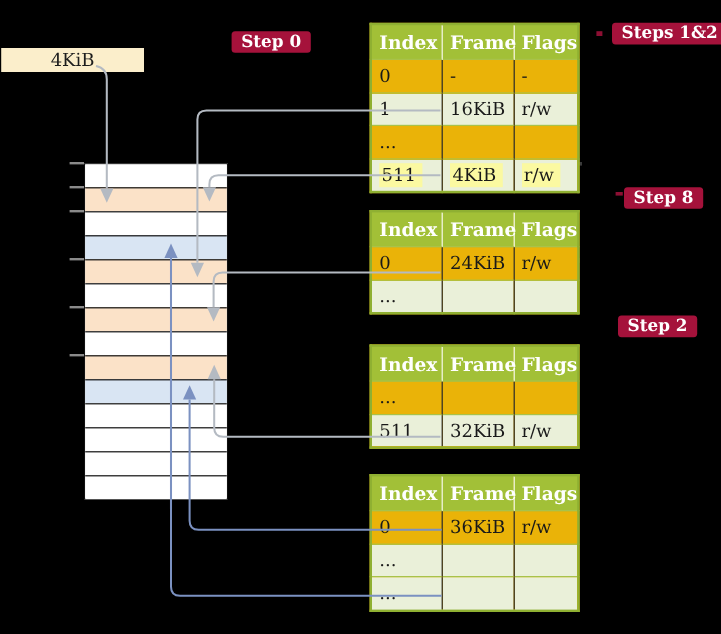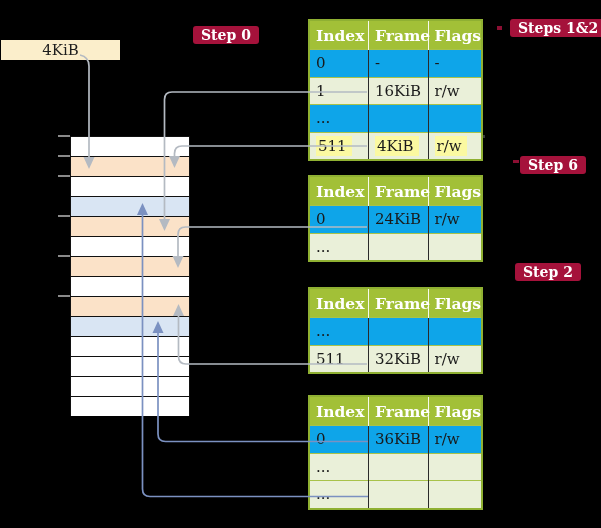--- a/index.html
+++ b/index.html
@@ -24,21 +24,21 @@
     border:1.5px solid #101010;background:#fff;}
   .mrow{height:20px;box-sizing:border-box;border-top:1.5px solid #101010;}
   .mrow:first-child{border-top:none;height:18.5px;}
   .f-white{background:#ffffff;}
   .f-orange{background:var(--frame-orange,#FBE2C8);}
   .f-blue{background:var(--page-blue,#D9E5F3);}
   .tick{position:absolute;left:58px;width:12px;height:2px;background:#8a8a8a;}
 
   
   table.pt{position:absolute;left:308px;border-collapse:collapse;width:175px;
-    background:#0ea5e9;border:2px solid #8FB032;table-layout:fixed;}
+    background:#eab308;border:2px solid #8FB032;table-layout:fixed;}
   .pt th{background:var(--table-header-green,#A2C037);color:#fff;font-size:15.5px;
     font-weight:bold;height:28px;text-align:left;padding:0 0 0 6px;
     border-left:1.5px solid #f6f9ec;white-space:nowrap;}
   .pt th:first-child{border-left:none;}
   .pt td{height:26.5px;font-size:15px;color:#191919;padding:0 0 0 6px;
     border-left:1px solid #2a2a2a;border-top:1.5px solid #A8C24A;
     white-space:nowrap;overflow:hidden;}
   .pt td:first-child{border-left:none;}
   .pt tr.g td{background:var(--table-row-green,#EAF0D9);}
   .hl{background:var(--highlight-yellow,#FBF9A1);padding:1px 5px 1px 2px;}
@@ -52,21 +52,21 @@
 </style>
 </head>
 <body>
 
 <div id="stage">
 
   <div class="abs" id="framebox">4KiB</div>
 
   <div class="badge" style="left:193px;top:26px;">Step 0</div>
   <div class="badge" style="left:510px;top:19px;">Steps 1&amp;2</div>
-  <div class="badge" style="left:520px;top:156px;">Step 6</div>
+  <div class="badge" style="left:520px;top:156px;">Step 8</div>
   <div class="badge" style="left:515px;top:263px;">Step 2</div>
   <div class="badge-tail" style="left:497px;top:26px;width:5px;height:4px;"></div>
   <div class="badge-tail" style="left:513px;top:160px;width:6px;height:3px;"></div>
 
   <div class="row-marker" style="left:480px;top:135px;width:5px;height:3px;"></div>
   <div class="row-marker" style="left:478px;top:215px;width:5px;height:4px;"></div>
 
   <div class="abs" id="memcol">
       <div class="mrow f-white"></div>
       <div class="mrow f-orange"></div>

